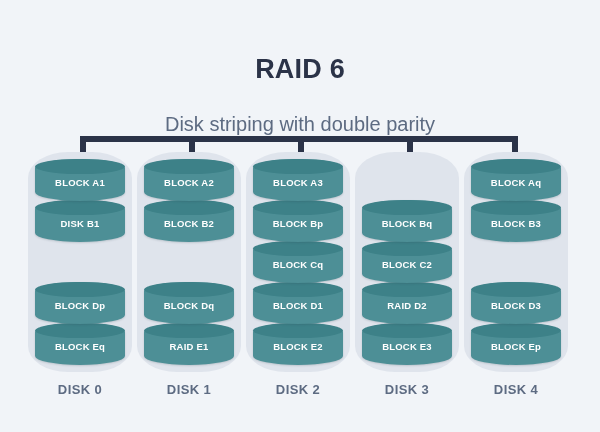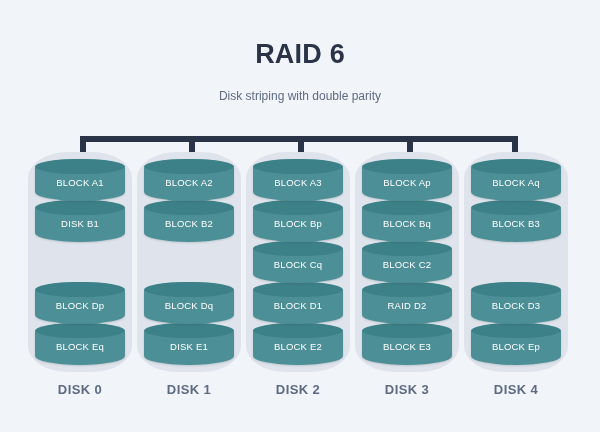--- a/index.html
+++ b/index.html
@@ -25,32 +25,32 @@
   
   .header {
     position: absolute;
     top: 0;
     left: 0;
     width: 600px;
     text-align: center;
   }
   .title {
     margin: 0;
-    padding-top: 40px;
+    padding-top: 55px;
     font-size: 27px;
     font-weight: bold;
     letter-spacing: 0.2px;
     color: #2b3348;
     line-height: 1.1;
     text-align: center;
   }
   .subtitle {
-    margin: 8px;
+    margin: 16px;
     padding-top: 11px;
-    font-size: 12px;
+    font-size: 20px;
     font-weight: normal;
     color: #5d6b82;
     line-height: 1.2;
   }
 
   
   .bus {
     position: absolute;
     left: 80px;
     top: 136px;
@@ -119,21 +119,21 @@
   }
   .block .blabel {
     position: absolute;
     left: 0;
     top: 0;
     width: 90px;
     height: 42px;
     line-height: 48px;
     text-align: center;
     font-size: 9.5px;
-    font-weight: normal;
+    font-weight: bold;
     letter-spacing: 0.2px;
     color: #ffffff;
     white-space: nowrap;
   }
   .block.b0 { top: 0px;   z-index: 5; }
   .block.b1 { top: 41px;  z-index: 4; }
   .block.b2 { top: 82px;  z-index: 3; }
   .block.b3 { top: 123px; z-index: 2; }
   .block.b4 { top: 164px; z-index: 1; }
 
@@ -190,21 +190,21 @@
         </div>
       </div>
       <div class="disk-label">DISK 0</div>
     </div>
 
     <div class="disk-col" style="left:134px;">
       <div class="disk-frame">
         <div class="stack">
           <div class="block b4">
             <div class="cap"></div>
-            <div class="blabel">DISK E1</div>
+            <div class="blabel">RAID E1</div>
           </div>
           <div class="block b3">
             <div class="cap"></div>
             <div class="blabel">BLOCK Dq</div>
           </div>
           <div class="block b1">
             <div class="cap"></div>
             <div class="blabel">BLOCK B2</div>
           </div>
           <div class="block b0">
@@ -255,24 +255,20 @@
             <div class="cap"></div>
             <div class="blabel">RAID D2</div>
           </div>
           <div class="block b2">
             <div class="cap"></div>
             <div class="blabel">BLOCK C2</div>
           </div>
           <div class="block b1">
             <div class="cap"></div>
             <div class="blabel">BLOCK Bq</div>
-          </div>
-          <div class="block b0">
-            <div class="cap"></div>
-            <div class="blabel">BLOCK Ap</div>
           </div>
         </div>
       </div>
       <div class="disk-label">DISK 3</div>
     </div>
 
     <div class="disk-col" style="left:461px;">
       <div class="disk-frame">
         <div class="stack">
           <div class="block b4">

